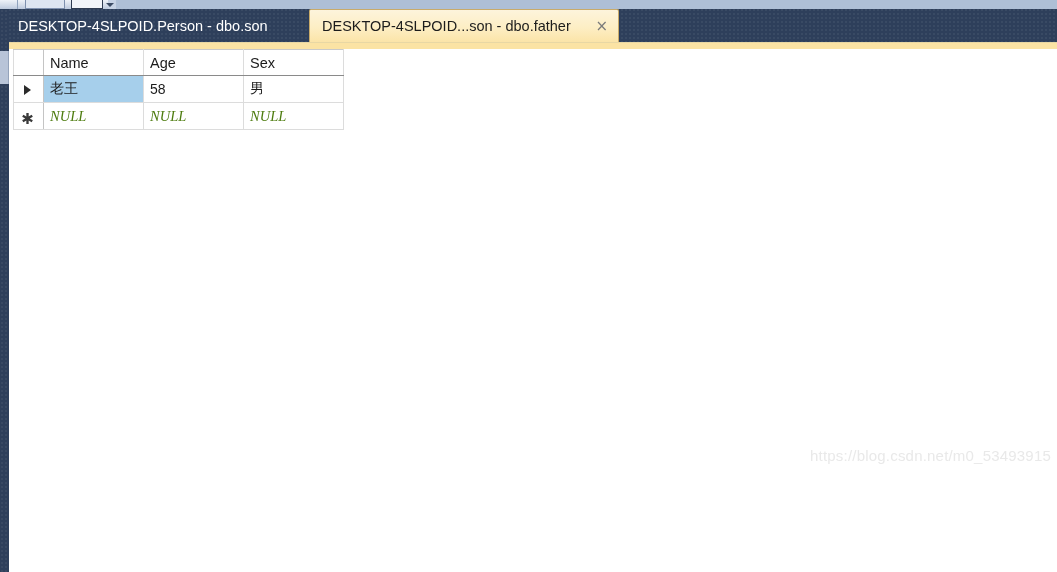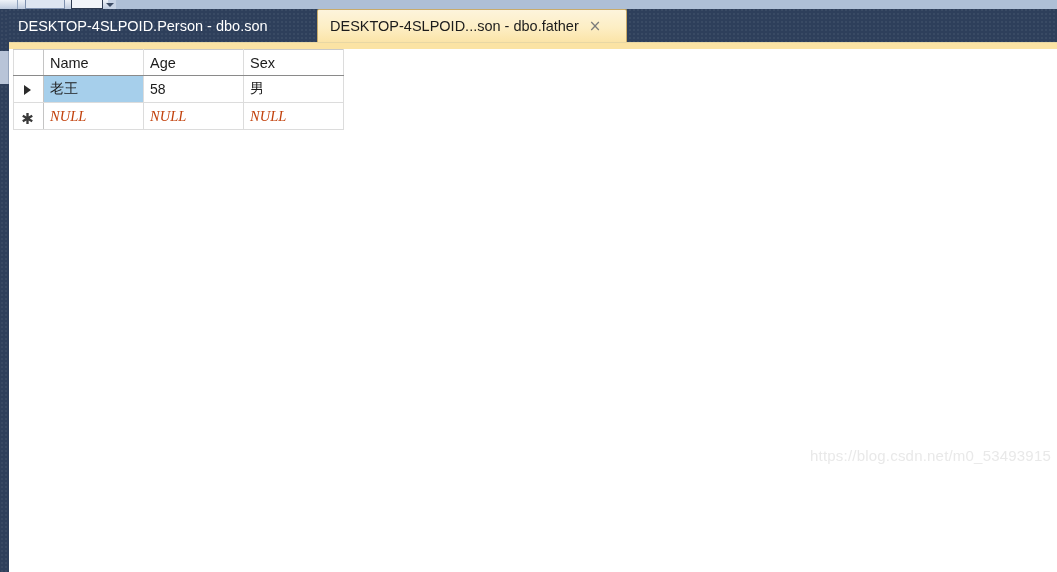--- a/index.html
+++ b/index.html
@@ -106,24 +106,24 @@
     white-space: nowrap;
     font-size: 14.5px;
   }
   .tab.inactive {
     left: 0px;
     padding-left: 9px;
     padding-right: 12px;
     color: #ffffff;
   }
   .tab.active {
-    left: 308px;
+    left: 300px;
     width: 310px;
     padding-left: 12px;
-    padding-right: 23px;
+    padding-right: 8px;
     color: #1c1c1c;
     background: linear-gradient(to bottom, #fdf4dc 0%, #fdeec4 55%, #fbe4a8 100%);
     border: 1px solid #c9ab6a;
     border-bottom: none;
     border-top-left-radius: 2px;
     border-top-right-radius: 2px;
   }
   .tab .tab-label { flex: 0 0 auto; text-align: right; }
   .tab .tab-close {
     margin-left: auto;
@@ -223,21 +223,21 @@
   }
 
   .cell-selected {
     background: #a6cfeb;
     font-family: Liberation Serif, serif;
   }
   .null-val {
     font-style: italic;
     font-family: "Liberation Serif", "DejaVu Serif", serif;
     font-size: 14.5px;
-    color: #c2410c;
+    color: #4d7c0f;
   }
 
   
   .watermark {
     position: absolute;
     right: 6px;
     bottom: 6px;
     color: #e9e9e9;
     font-size: 15px;
     letter-spacing: 0.2px;

